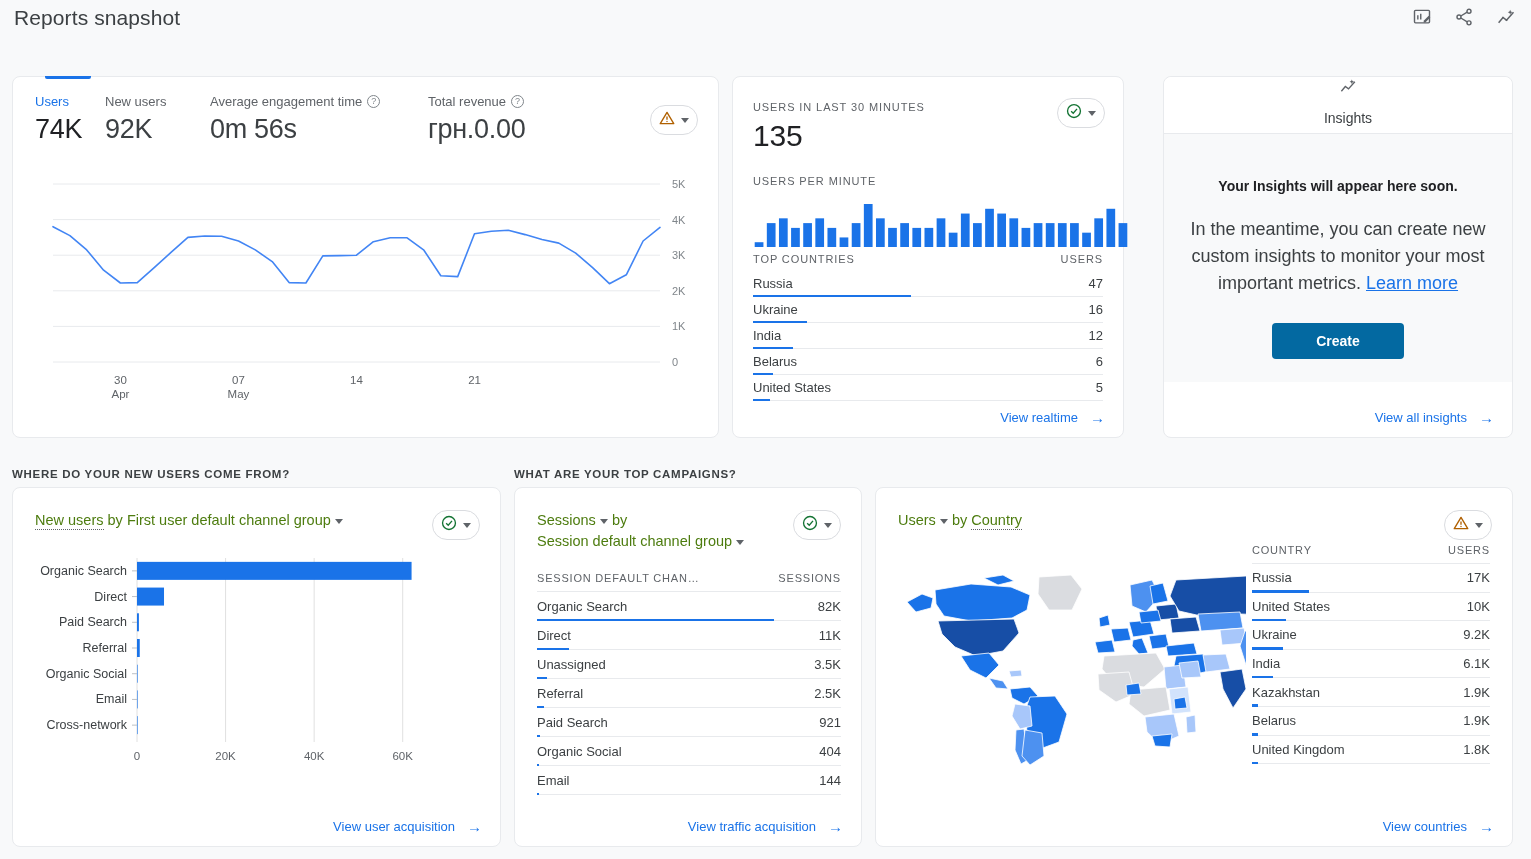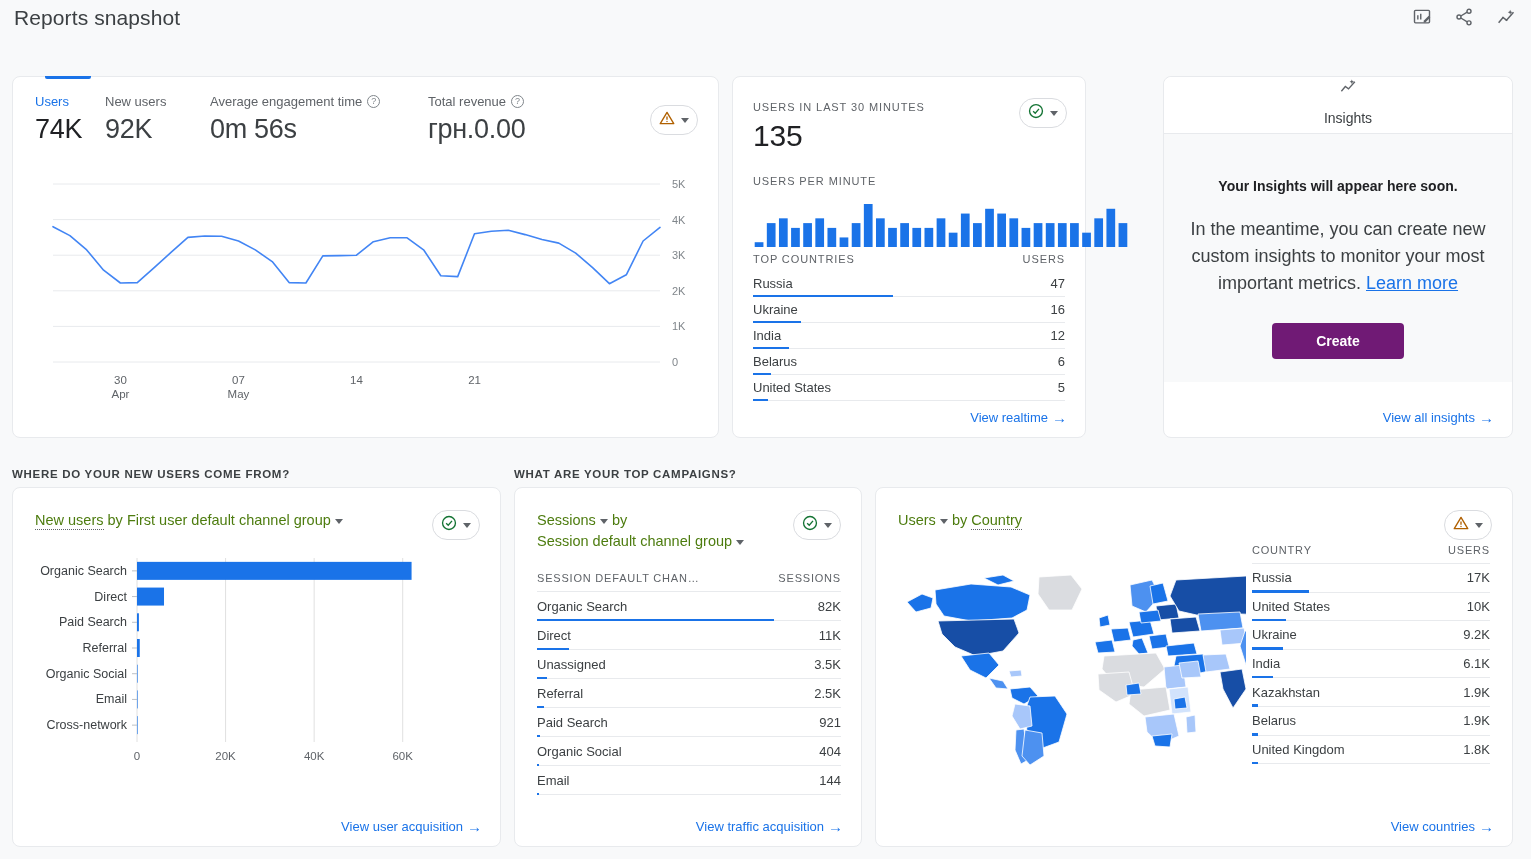--- a/index.html
+++ b/index.html
@@ -72,21 +72,21 @@
     border-top: 5px solid #5f6368;
   }
   .badge-warn { color: #b06000; }
   .badge-ok { color: #137333; }
 
   
   .linechart { position: absolute; left: 22px; top: 95px; width: 665px; height: 250px; }
   .linechart svg { display: block; }
 
   
-  #card-realtime { left: 732px; top: 76px; width: 354px; height: 362px; }
+  #card-realtime { left: 732px; top: 76px; width: 392px; height: 362px; }
   .rt-label {
     font-size: 11px; letter-spacing: .9px; color: #5f6368; font-weight: 500; text-transform: uppercase;
   }
   .rt-big { font-size: 30px; color: #202124; margin-top: 6px; letter-spacing: -.2px; }
   .upm-chart { position: absolute; left: 20px; top: 124px; width: 376px; height: 46px; }
   .rt-table { position: absolute; left: 20px; top: 176px; right: 20px; }
   .rt-head {
     display: flex; justify-content: space-between;
     font-size: 11px; letter-spacing: .9px; color: #5f6368; font-weight: 400;
     padding-bottom: 6px;
@@ -94,21 +94,21 @@
   .rt-row {
     position: relative; display: flex; justify-content: space-between; align-items: center;
     height: 26px; font-size: 13px; color: #3c4043;
     border-bottom: 1px solid #e8eaed;
   }
   .rt-row .rt-bar {
     position: absolute; left: 0; bottom: -1px; height: 2.5px; background: #1a73e8;
   }
   .card-link {
     position: absolute; right: 18px; bottom: 12px;
-    display: flex; align-items: center; gap: 4px;
+    display: flex; align-items: center; gap: 12px;
     font-size: 13px; color: #1a73e8; cursor: pointer;
   }
   .arrow-r { font-size: 15px; line-height: 1; }
 
   
   #card-insights { left: 1163px; top: 76px; width: 350px; height: 362px; }
   .ins-head {
     position: absolute; left: 0; top: 0; width: 100%; height: 57px;
     display: flex; align-items: center; gap: 10px; padding-left: 20px;
     border-bottom: 1px solid #e8eaed; background: #fff; border-radius: 8px 8px 0 0; flex-direction: column;
@@ -116,21 +116,21 @@
   .ins-head .t { font-size: 14px; color: #3c4043; }
   .ins-body {
     position: absolute; left: 0; top: 57px; width: 100%; height: 248px;
     background: #f8f9fa; padding: 44px 24px 0; text-align: center;
   }
   .ins-title { font-size: 14px; font-weight: 700; color: #202124; }
   .ins-sub { font-size: 18px; color: #3c4043; line-height: 1.5; margin-top: 22px; }
   .ins-sub a { color: #1a73e8; text-decoration: underline; cursor: pointer; }
   .btn-create {
     display: inline-block; margin-top: 26px;
-    background: #701a75; color: #fff; border: none; border-radius: 4px;
+    background: #0369a1; color: #fff; border: none; border-radius: 4px;
     font-size: 14px; font-weight: 600; padding: 10px 44px; cursor: pointer;
     font-family: "Liberation Sans", sans-serif;
   }
 
   
   .section-cap {
     position: absolute; font-size: 11.5px; font-weight: 700;
     letter-spacing: .7px; color: #3c4043; text-transform: uppercase;
   }
 

